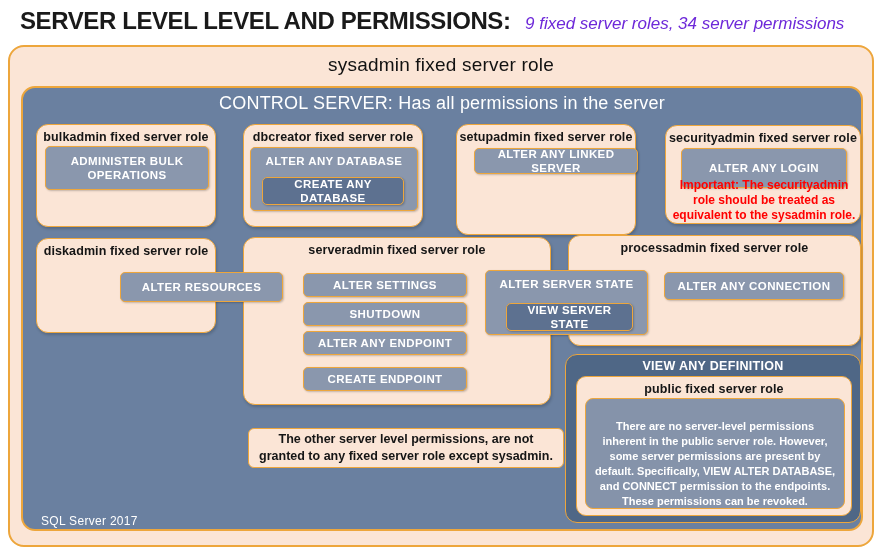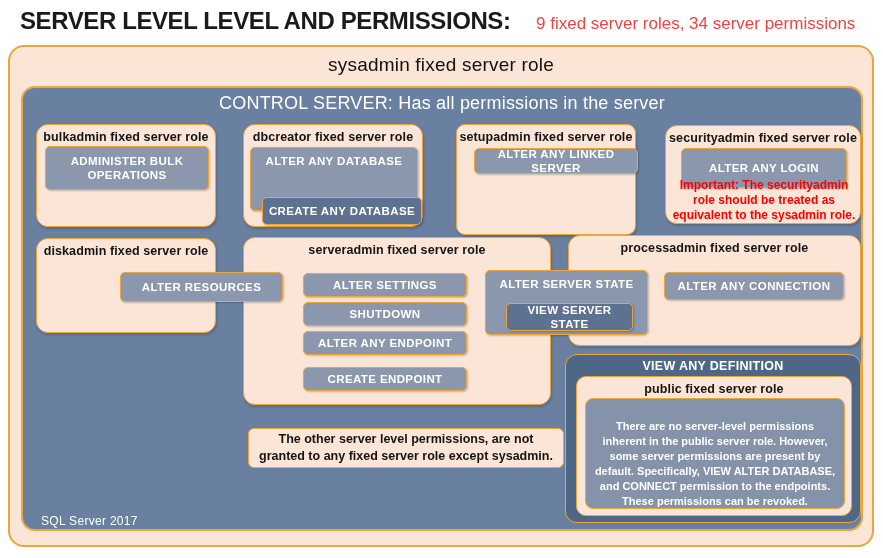--- a/index.html
+++ b/index.html
@@ -6,21 +6,21 @@
     --peach:#FBE5D6; --orange:#EDA63C; --blue:#6A80A0; --btn:#8A97AD;
     --btn-dark:#5D7190; --dark-panel:#4F6786; --note-bg:#8593AA;
     --red:#FF0000; --ink:#151515;
   }
   *{box-sizing:border-box; margin:0; padding:0;}
   body{background:#fff; font-family:"Liberation Sans", sans-serif;}
   .stage{position:relative; width:883px; height:558px; background:#fff; overflow:hidden;}
 
   .page-title{position:absolute; left:20px; top:7px; white-space:nowrap;}
   .t-main{font-size:24px; font-weight:bold; color:#1a1a1a; letter-spacing:-0.4px;}
-  .t-sub{font-size:17px; color:#ef4444; margin-left:21px;}
+  .t-sub{font-size:17px; color:#6d28d9; margin-left:10px;font-style:italic;}
 
   .outer-box{position:absolute; left:8px; top:45px; width:866px; height:502px;
     background:var(--peach); border:2px solid var(--orange); border-radius:16px;}
   .sysadmin-label{position:absolute; left:0; top:7px; width:100%; text-align:center;
     font-size:19px; color:#111; letter-spacing:0.2px;}
 
   .blue-box{position:absolute; left:11px; top:39px; width:842px; height:445px;
     background:var(--blue); border:2px solid var(--orange); border-radius:14px;}
   .control-label{position:absolute; left:0; top:5px; width:100%; text-align:center;
     font-size:18px; color:#fff; letter-spacing:0.2px;}
@@ -36,29 +36,29 @@
     line-height:14px; box-shadow:1px 1px 2px rgba(0,0,0,0.22);}
   .btn.top-text{align-items:flex-start; padding-top:6px;}
   .btn.nested{background:var(--btn-dark);}
   .btn.shared{z-index:5;}
 
   .warning-text{position:absolute; left:6px; top:52px; width:184px; text-align:center;
     color:var(--red); font-size:12px; font-weight:bold; line-height:15px;}
 
   .pos-bulkadmin{left:13px; top:36px; width:180px; height:103px;}
   .pos-dbcreator{left:220px; top:36px; width:180px; height:103px;}
-  .pos-setupadmin{left:433px; top:36px; width:180px; height:111px;border-radius:9px;}
+  .pos-setupadmin{left:433px; top:36px; width:180px; height:111px;}
   .pos-securityadmin{left:642px; top:37px; width:196px; height:99px;}
   .pos-diskadmin{left:13px; top:150px; width:180px; height:95px;}
   .pos-serveradmin{left:220px; top:149px; width:308px; height:168px;}
   .pos-processadmin{left:545px; top:147px; width:293px; height:111px;}
 
   .btn-bulk{left:8px; top:21px; width:164px; height:44px;}
   .btn-dbcreate-outer{left:6px; top:22px; width:168px; height:64px;}
-  .btn-dbcreate-nested{left:11px; top:29px; width:160px; height:28px;margin-top:20px;}
+  .btn-dbcreate-nested{left:11px; top:29px; width:142px; height:28px;}
   .btn-setup{left:17px; top:23px; width:164px; height:26px;}
   .btn-security{left:15px; top:22px; width:166px; height:40px;}
   .btn-sa1{left:59px; top:35px; width:164px; height:24px;}
   .btn-sa2{left:59px; top:64px; width:164px; height:24px;}
   .btn-sa3{left:59px; top:93px; width:164px; height:24px;}
   .btn-sa4{left:59px; top:129px; width:164px; height:24px;}
   .btn-proc{left:95px; top:36px; width:180px; height:28px;}
 
   .btn-resources{left:97px; top:184px; width:163px; height:30px;}
   .btn-serverstate{left:462px; top:182px; width:163px; height:65px;}

